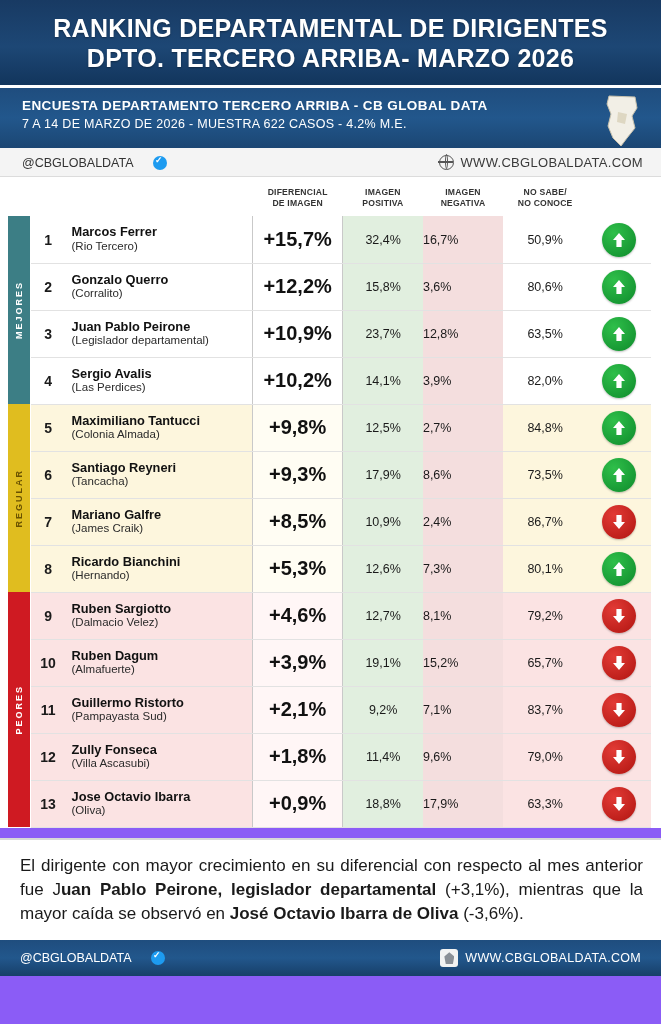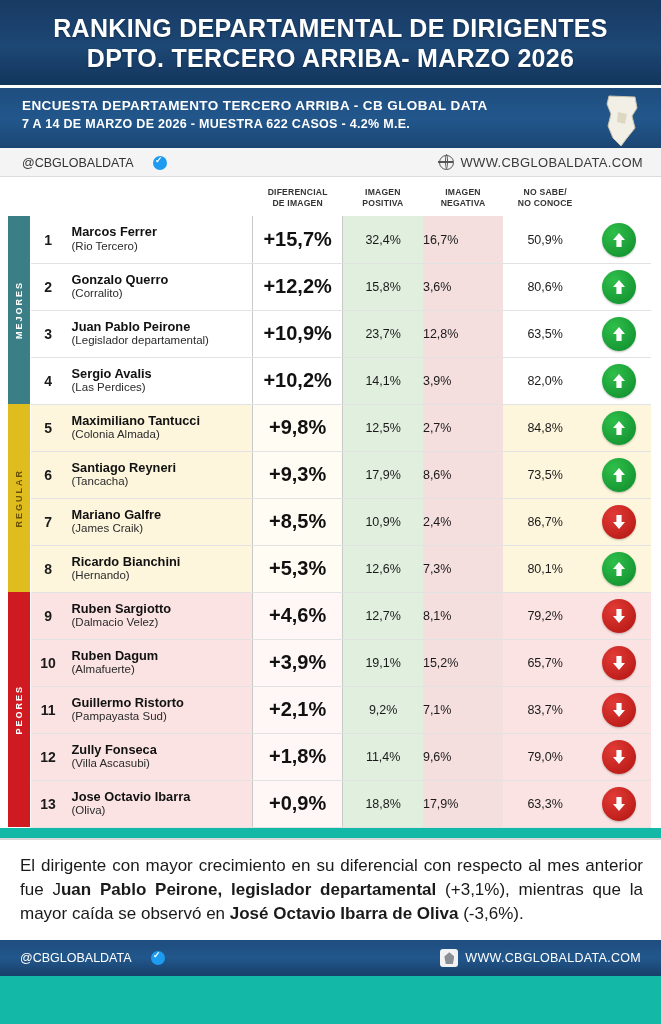--- a/index.html
+++ b/index.html
@@ -6,21 +6,21 @@
   html, body {
     width: 661px;
     height: 1024px;
     background: #ffffff;
     font-family: "Liberation Sans", sans-serif;
   }
   .page {
     position: relative;
     width: 661px;
     height: 1024px;
-    background: #14b8a6;
+    background: #8b5cf6;
     overflow: hidden;
   }
 
   
   .header {
     background: linear-gradient(180deg,#183a63 0%, #1d4775 55%, #12355c 100%);
     padding: 14px 10px 12px 10px;
     text-align: center;
     border-bottom: 3px solid #ffffff;
   }
@@ -50,21 +50,21 @@
     color: #ffffff;
     min-height: 60px;
   }
   .subheader .line1 {
     font-size: 13.5px;
     font-weight: bold;
     letter-spacing: .4px;
   }
   .subheader .line2 {
     font-size: 12.5px;
-    font-weight: bold;
+    font-weight: normal;
     letter-spacing: .3px;
     margin-top: 4px;
   }
   .map-badge {
     position: absolute;
     right: 16px;
     top: 6px;
     width: 46px;
     height: 54px;
   }

